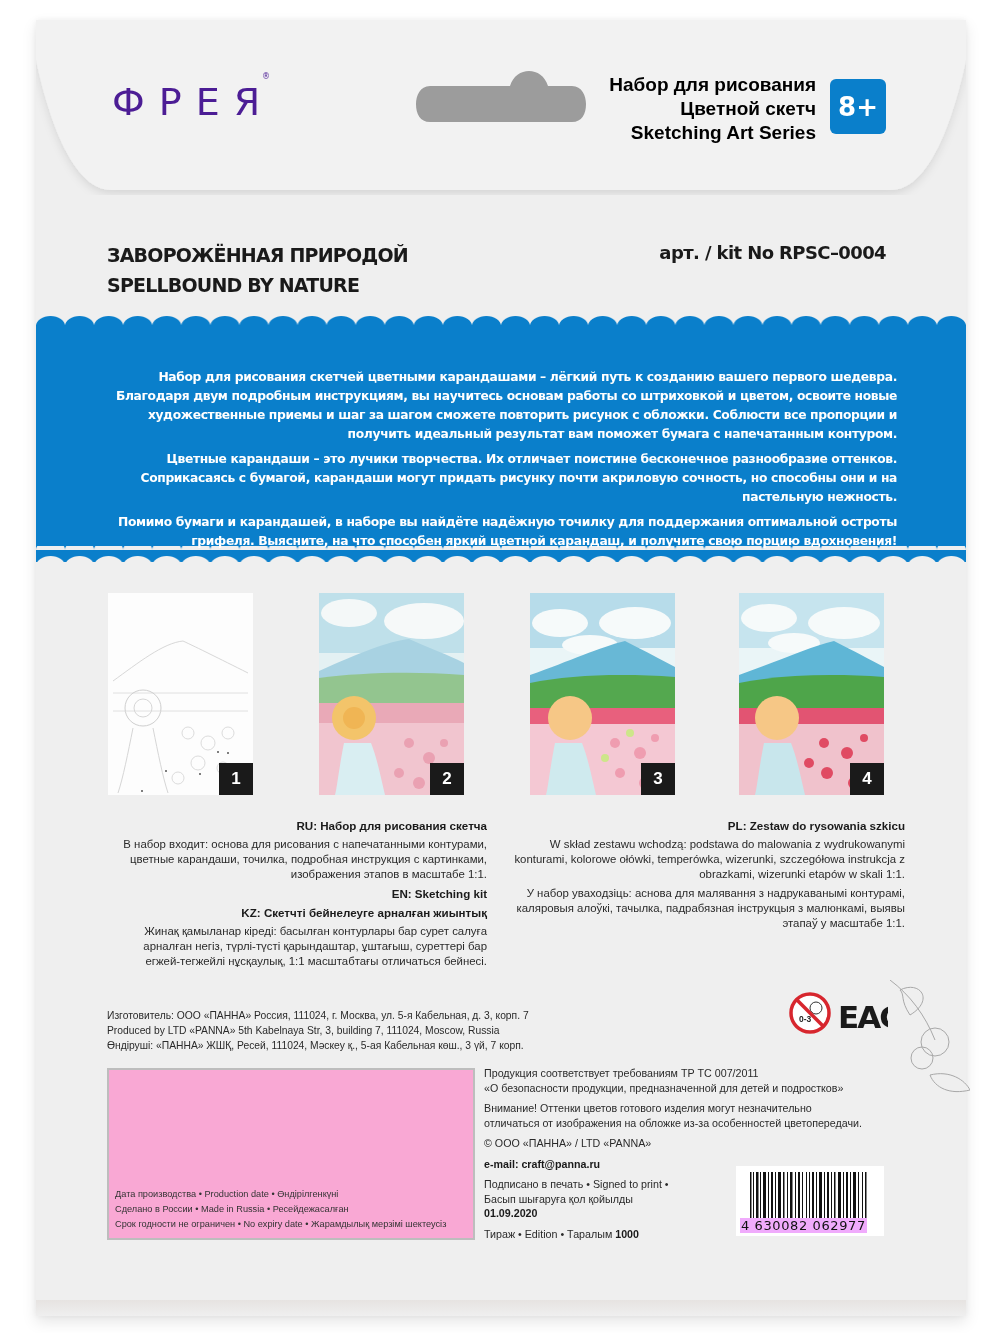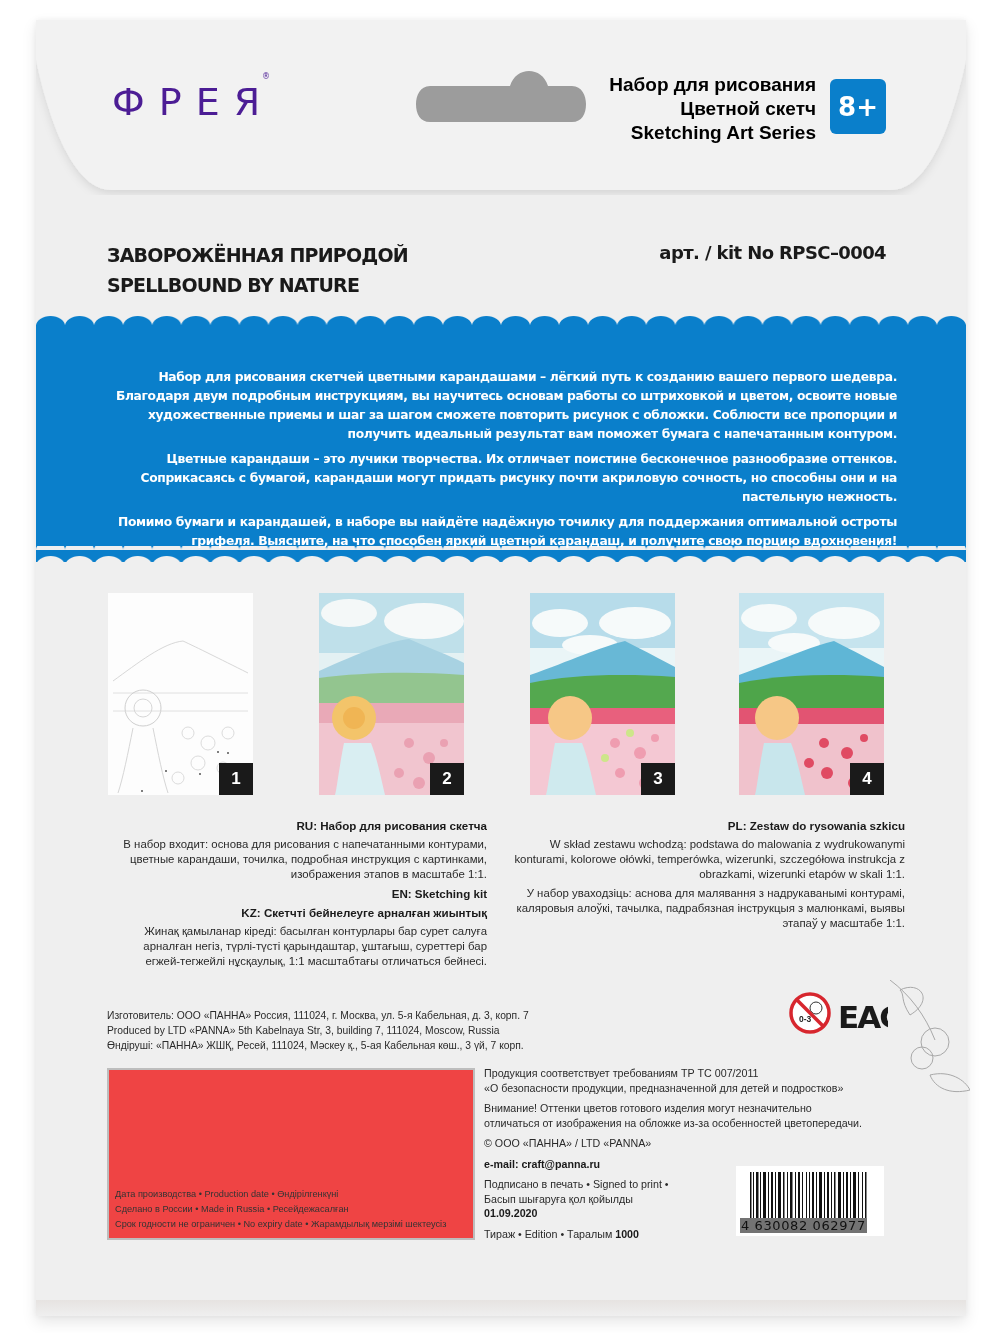--- a/index.html
+++ b/index.html
@@ -64,30 +64,30 @@
   .desc { position: absolute; font-size: 11.4px; line-height: 15px; color: #2a2a2a; text-align: right; }
   .desc h4 { font-size: 11.6px; font-weight: bold; color: #1a1a1a; margin-bottom: 4px; }
   .desc p { margin-bottom: 4px; }
 
   .maker { position: absolute; left: 107px; top: 1008px; font-size: 10.3px; line-height: 15px; color: #2a2a2a; }
 
   .certs { position: absolute; left: 788px; top: 990px; width: 100px; height: 46px; }
 
   .date-box {
     position: absolute; left: 107px; top: 1068px; width: 368px; height: 172px;
-    background: #ef4444; border: 2px solid #bdbdbd;
+    background: #f9a8d4; border: 2px solid #bdbdbd;
   }
   .date-box .lines { position: absolute; left: 6px; bottom: 6px; font-size: 9.2px; line-height: 15px; color: #333; }
 
   .legal { position: absolute; left: 484px; top: 1066px; font-size: 10.7px; line-height: 14.5px; color: #2a2a2a; width: 420px; }
   .legal p { margin-bottom: 6px; }
   .legal .b { font-weight: bold; color: #1a1a1a; }
 
   .barcode { position: absolute; left: 736px; top: 1166px; width: 148px; height: 70px; background: #fff; }
-  .barcode .digits { position: absolute; left: 4px; bottom: 3px; font-family: "DejaVu Sans", sans-serif; font-size: 13px; letter-spacing: 0.6px; color: #111; background: #737373; padding: 0 1px; }
+  .barcode .digits { position: absolute; left: 4px; bottom: 3px; font-family: "DejaVu Sans", sans-serif; font-size: 13px; letter-spacing: 0.6px; color: #111; background: #f0abfc; padding: 0 1px; }
 
   .doodle { position: absolute; left: 880px; top: 980px; width: 90px; height: 120px; }
 </style>
 </head>
 <body>
 
 <div class="card"></div>
 <div class="card-bottom-shade"></div>
 
 <svg class="flap" width="930" height="175" viewBox="0 0 930 175">

